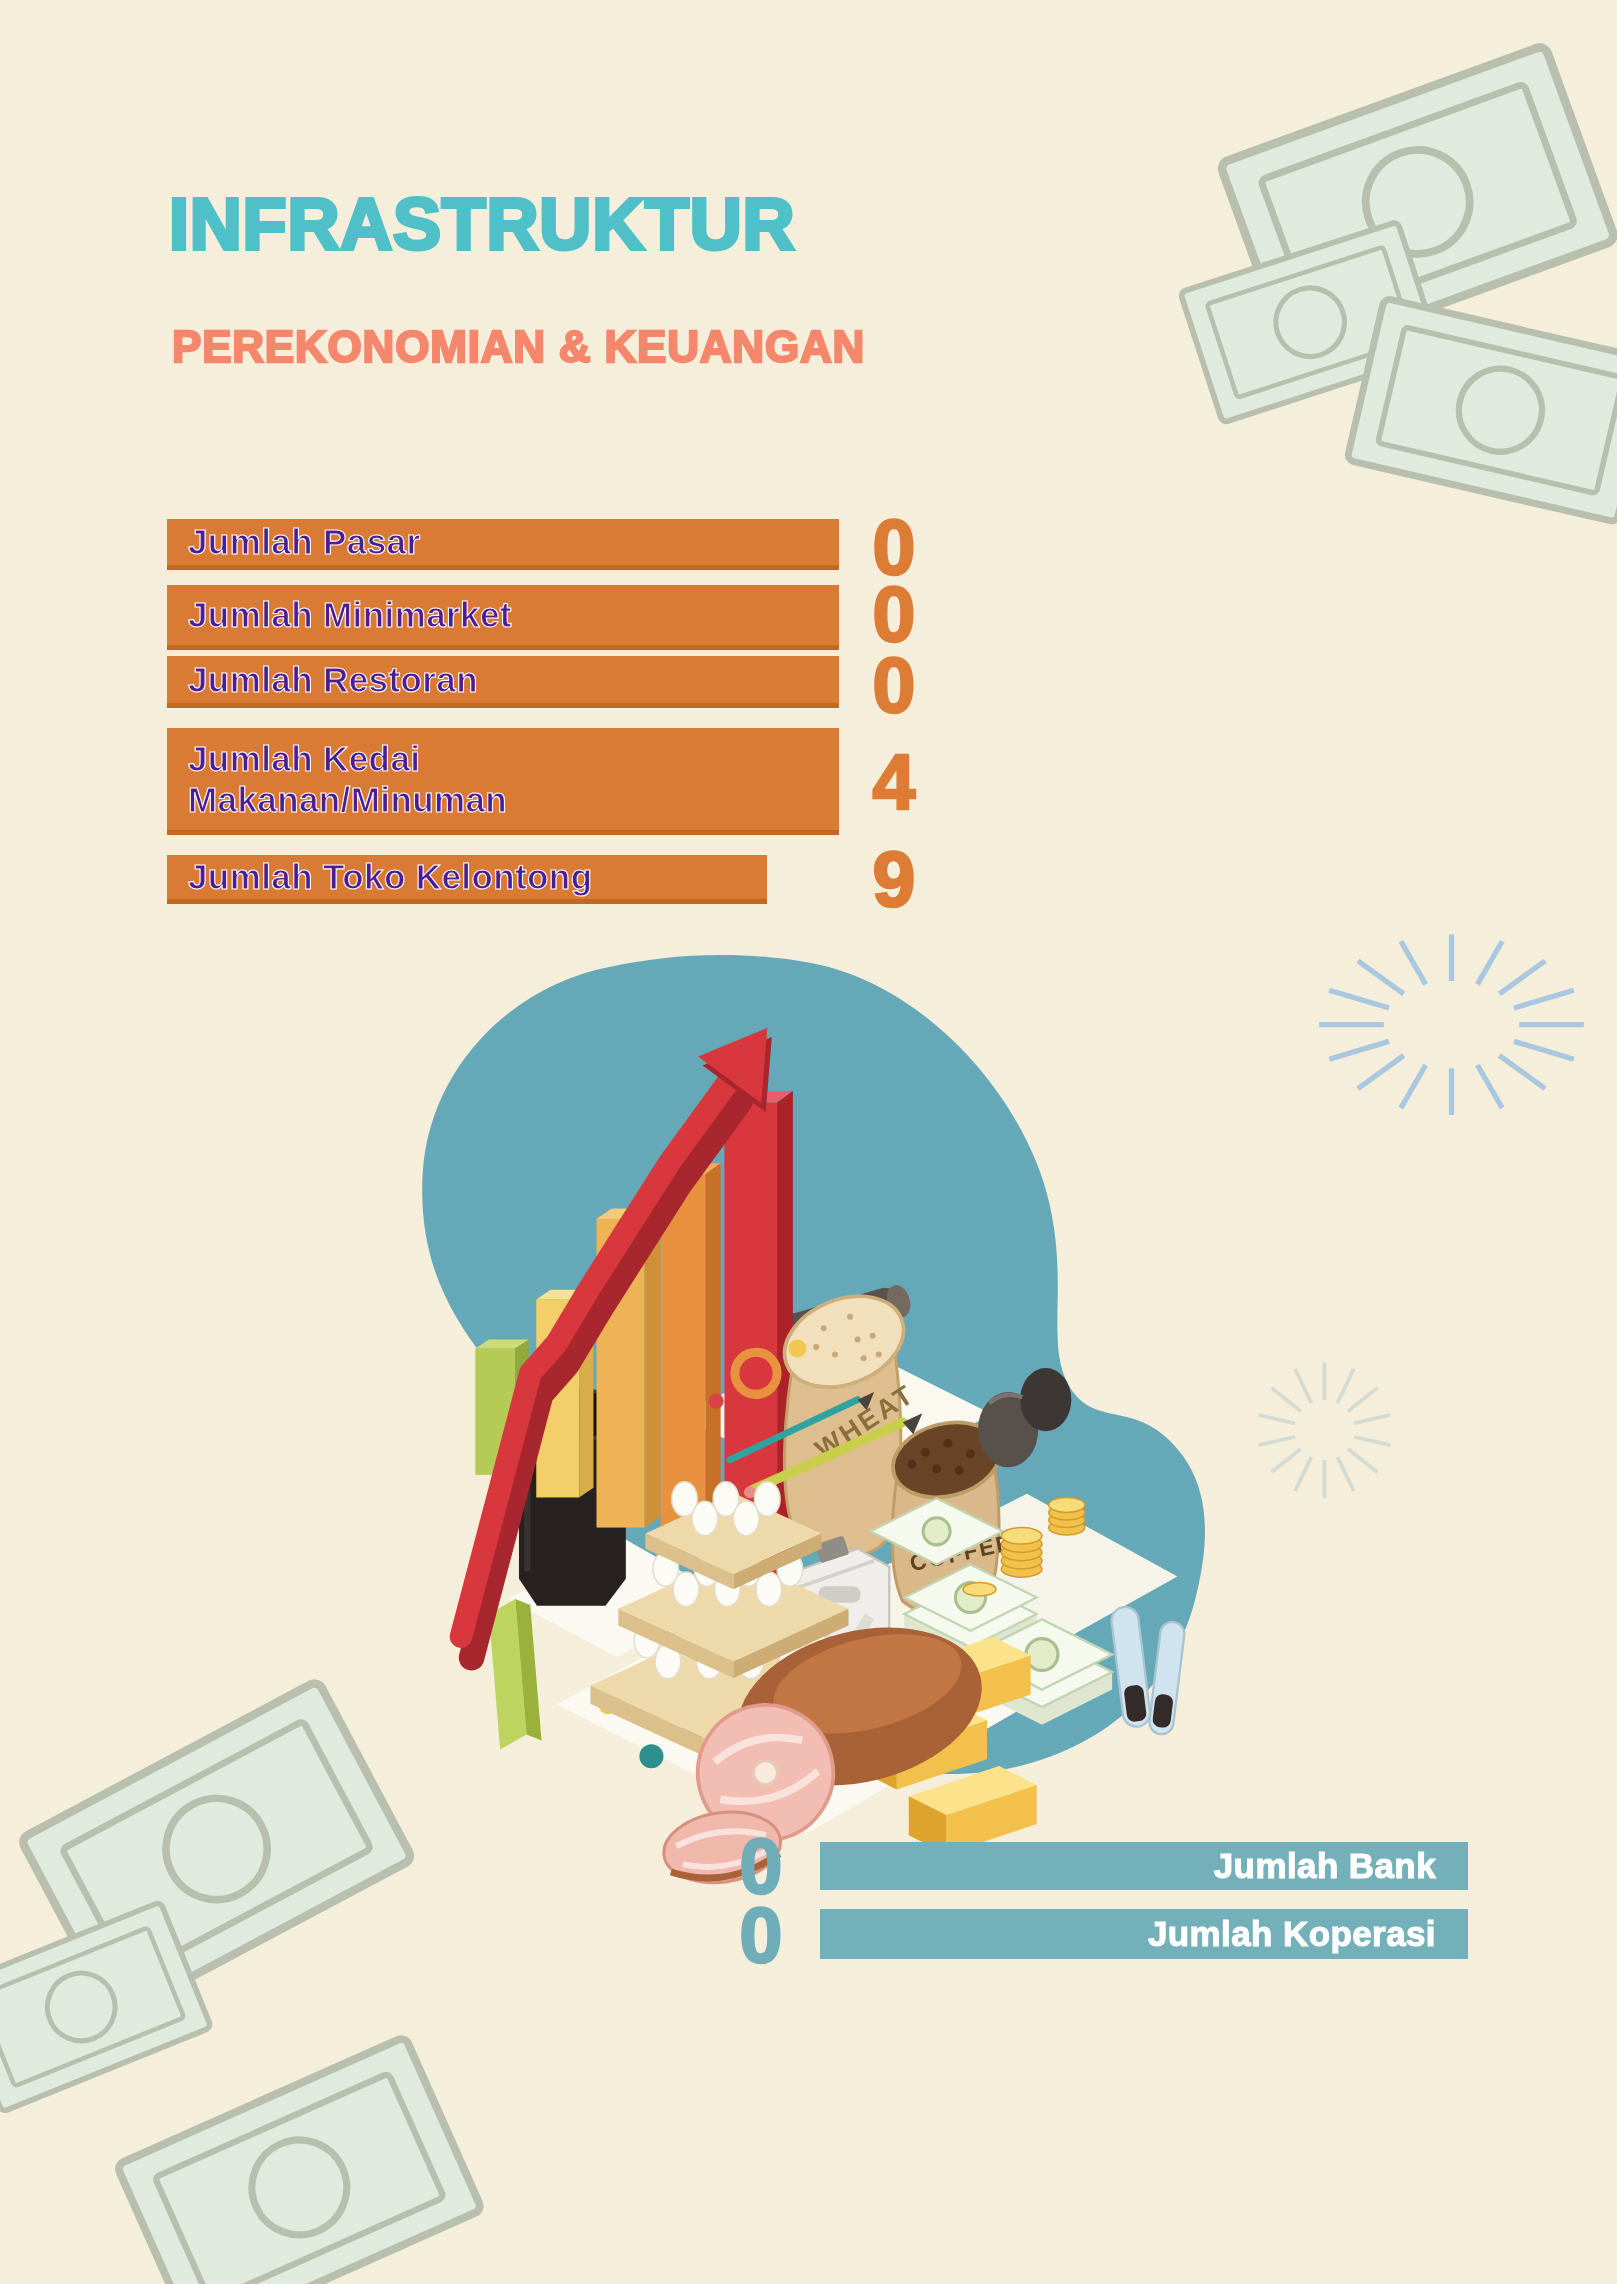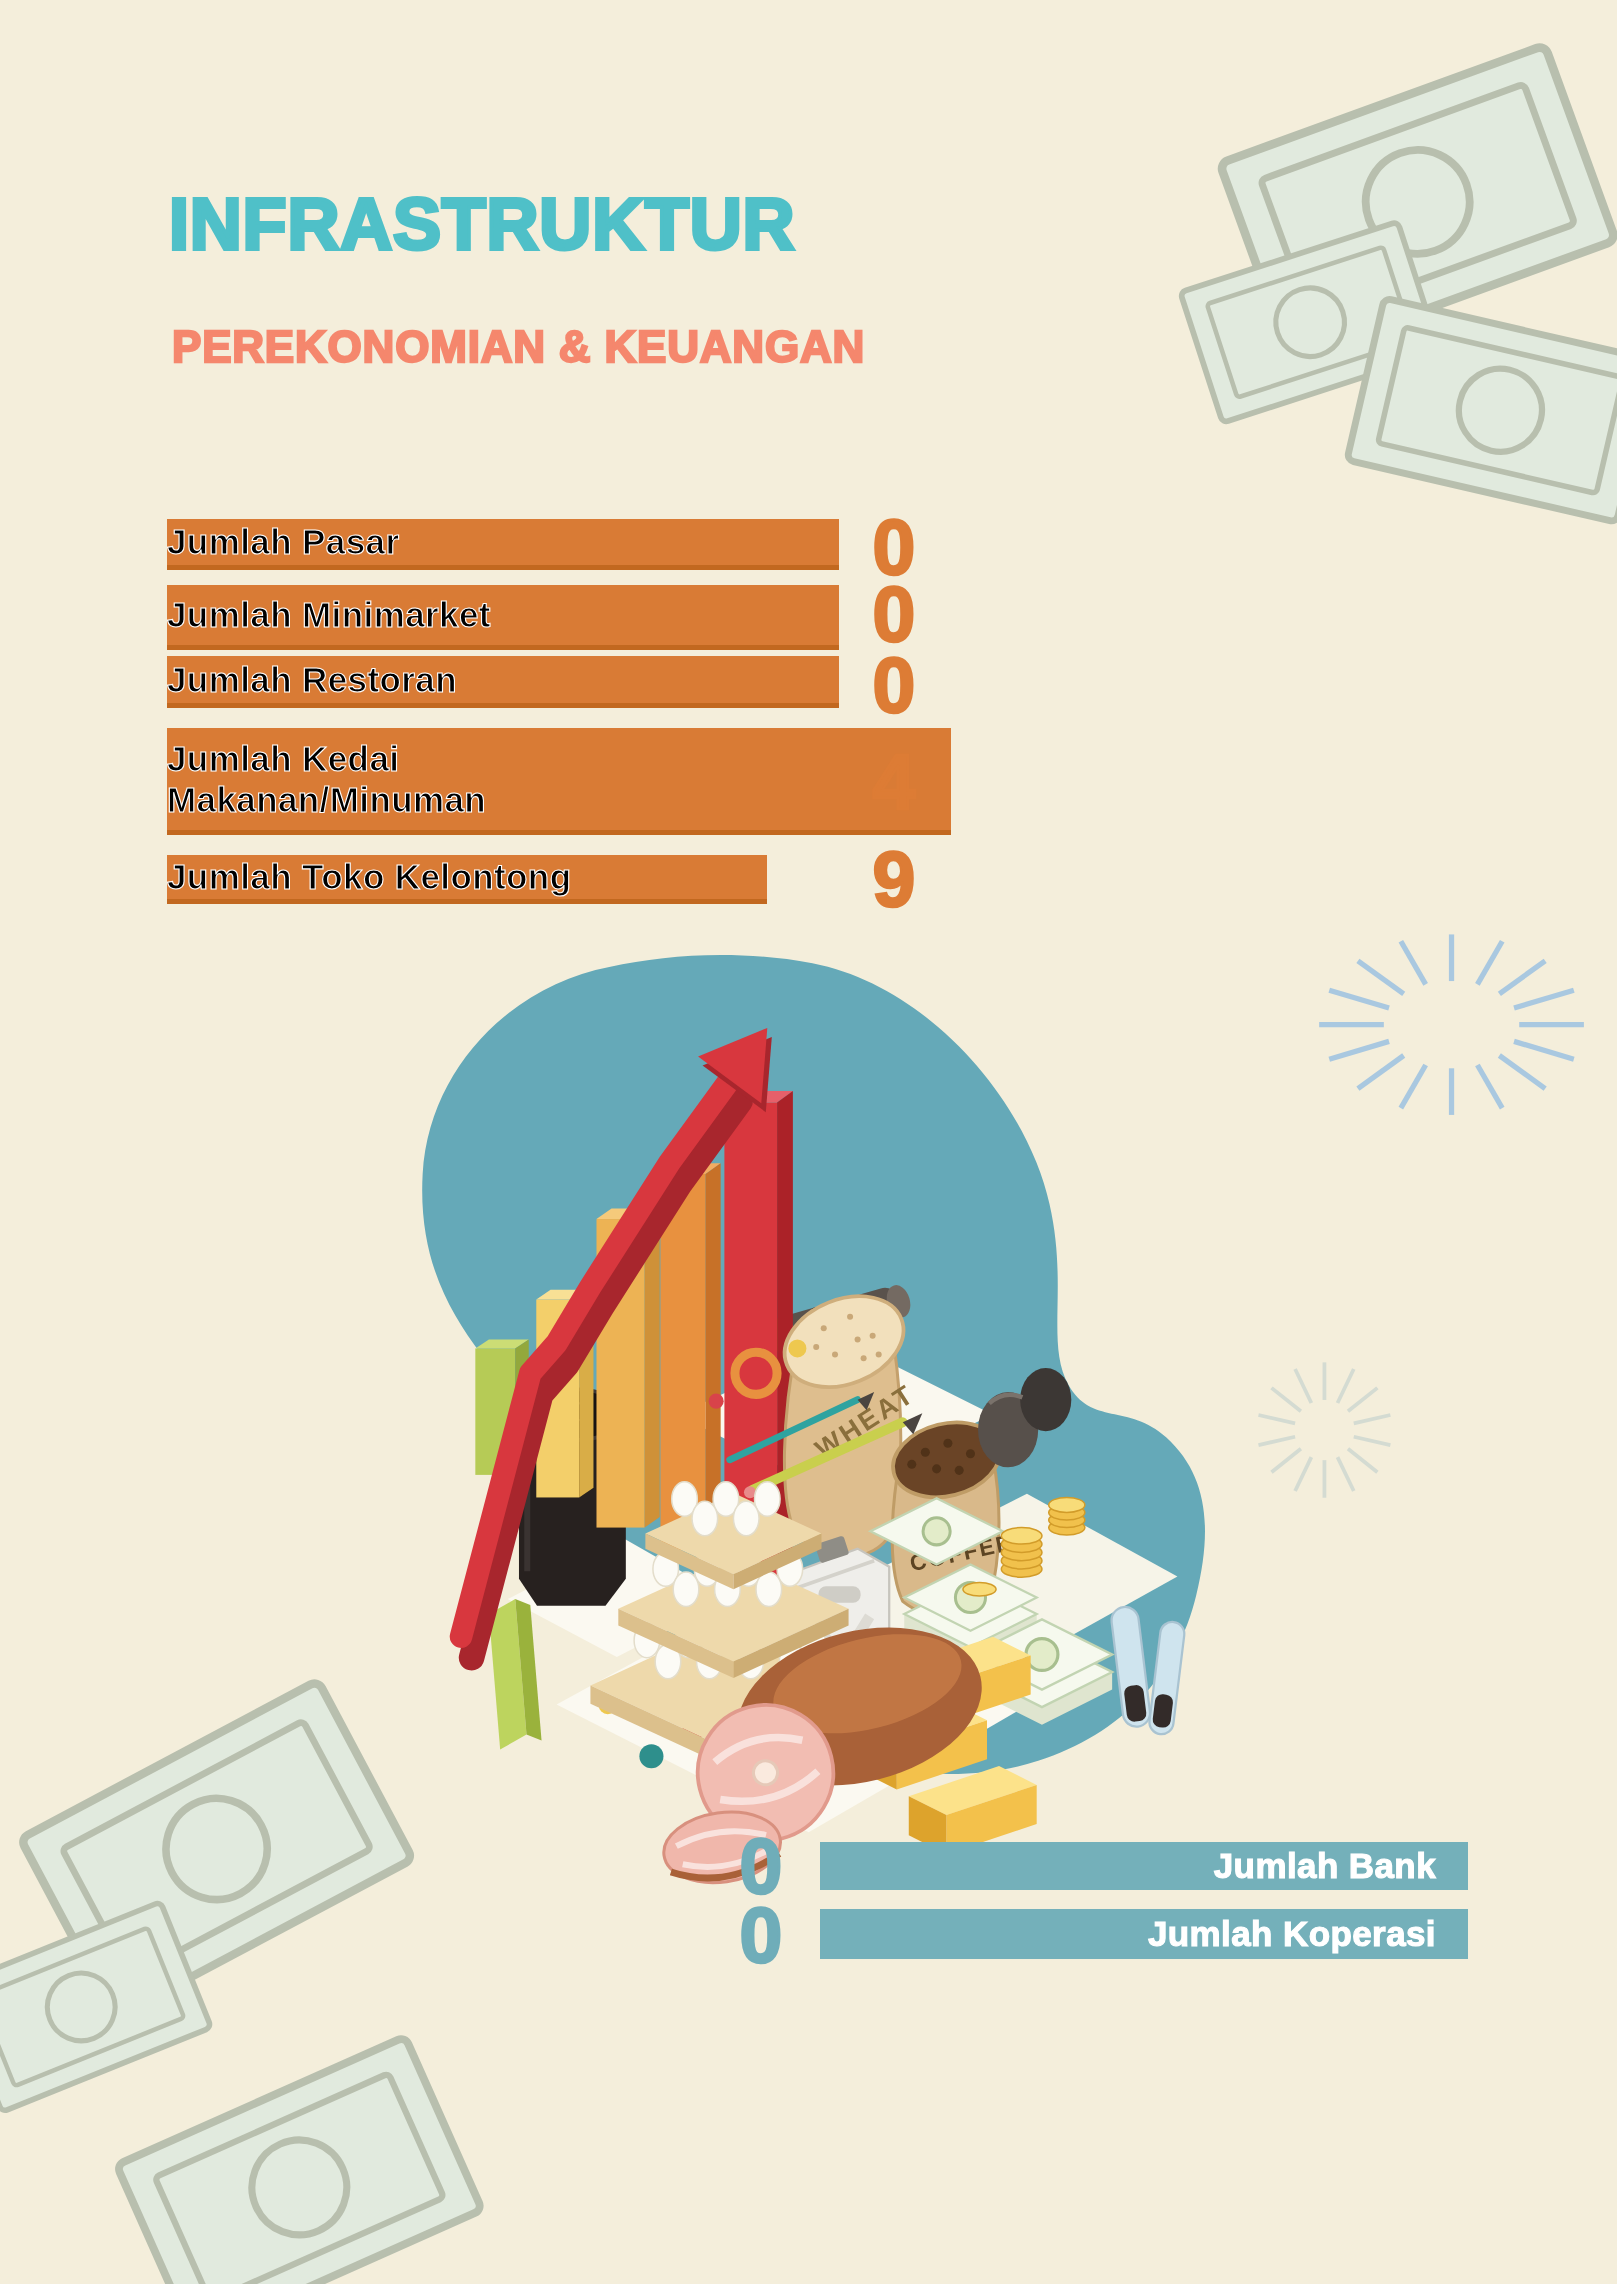--- a/index.html
+++ b/index.html
@@ -18,22 +18,22 @@
   .subtitle{position:absolute;left:172px;top:322px;
          font-size:44px;font-weight:700;letter-spacing:0.8px;
          color:var(--subtitle_coral,#f5876d);
          -webkit-text-stroke:2.3px var(--subtitle_coral,#f5876d);
          white-space:nowrap;}
 
   
   .orange-bar{position:absolute;box-sizing:border-box;
          background:var(--bar_orange,#d97b35);
          border-bottom:5.3px solid var(--bar_orange_dark,#c2681f);
-         color:#000000;display:flex;align-items:center;
-         font-size:35px;font-weight:700;
+         color:#4c1d95;display:flex;align-items:center;
+         padding-left:21px;font-size:35px;font-weight:700;
          -webkit-text-stroke:1.1px #ffffff;letter-spacing:0.4px;}
   .orange-bar .lbl{line-height:1.18;}
   .lbl-wrap{max-width:466px;}
   .orange-num{position:absolute;left:849px;width:90px;text-align:center;
          transform:translateY(-50%);
          color:var(--number_orange,#dd7c35);
          -webkit-text-stroke:2.6px var(--number_orange,#dd7c35);
          font-size:77px;font-weight:700;line-height:1;}
 
   
@@ -121,21 +121,21 @@
   <div class="orange-bar" style="left:167px;top:585px;width:672px;height:65px">
     <span class="lbl">Jumlah Minimarket</span>
   </div>
   <div class="orange-num" style="top:614px">0</div>
 
   <div class="orange-bar" style="left:167px;top:656px;width:672px;height:52px">
     <span class="lbl">Jumlah Restoran</span>
   </div>
   <div class="orange-num" style="top:685px">0</div>
 
-  <div class="orange-bar" style="left:167px;top:728px;width:784px;height:107px">
+  <div class="orange-bar" style="left:167px;top:728px;width:672px;height:107px">
     <span class="lbl lbl-wrap">Jumlah Kedai Makanan/Minuman</span>
   </div>
   <div class="orange-num" style="top:782px">4</div>
 
   <div class="orange-bar" style="left:167px;top:855px;width:600px;height:49px">
     <span class="lbl">Jumlah Toko Kelontong</span>
   </div>
   <div class="orange-num" style="top:879px">9</div>
 
   <svg class="abs" style="left:376px;top:933px;" width="903" height="1001" viewBox="0 0 1200 1330" aria-hidden="true">

